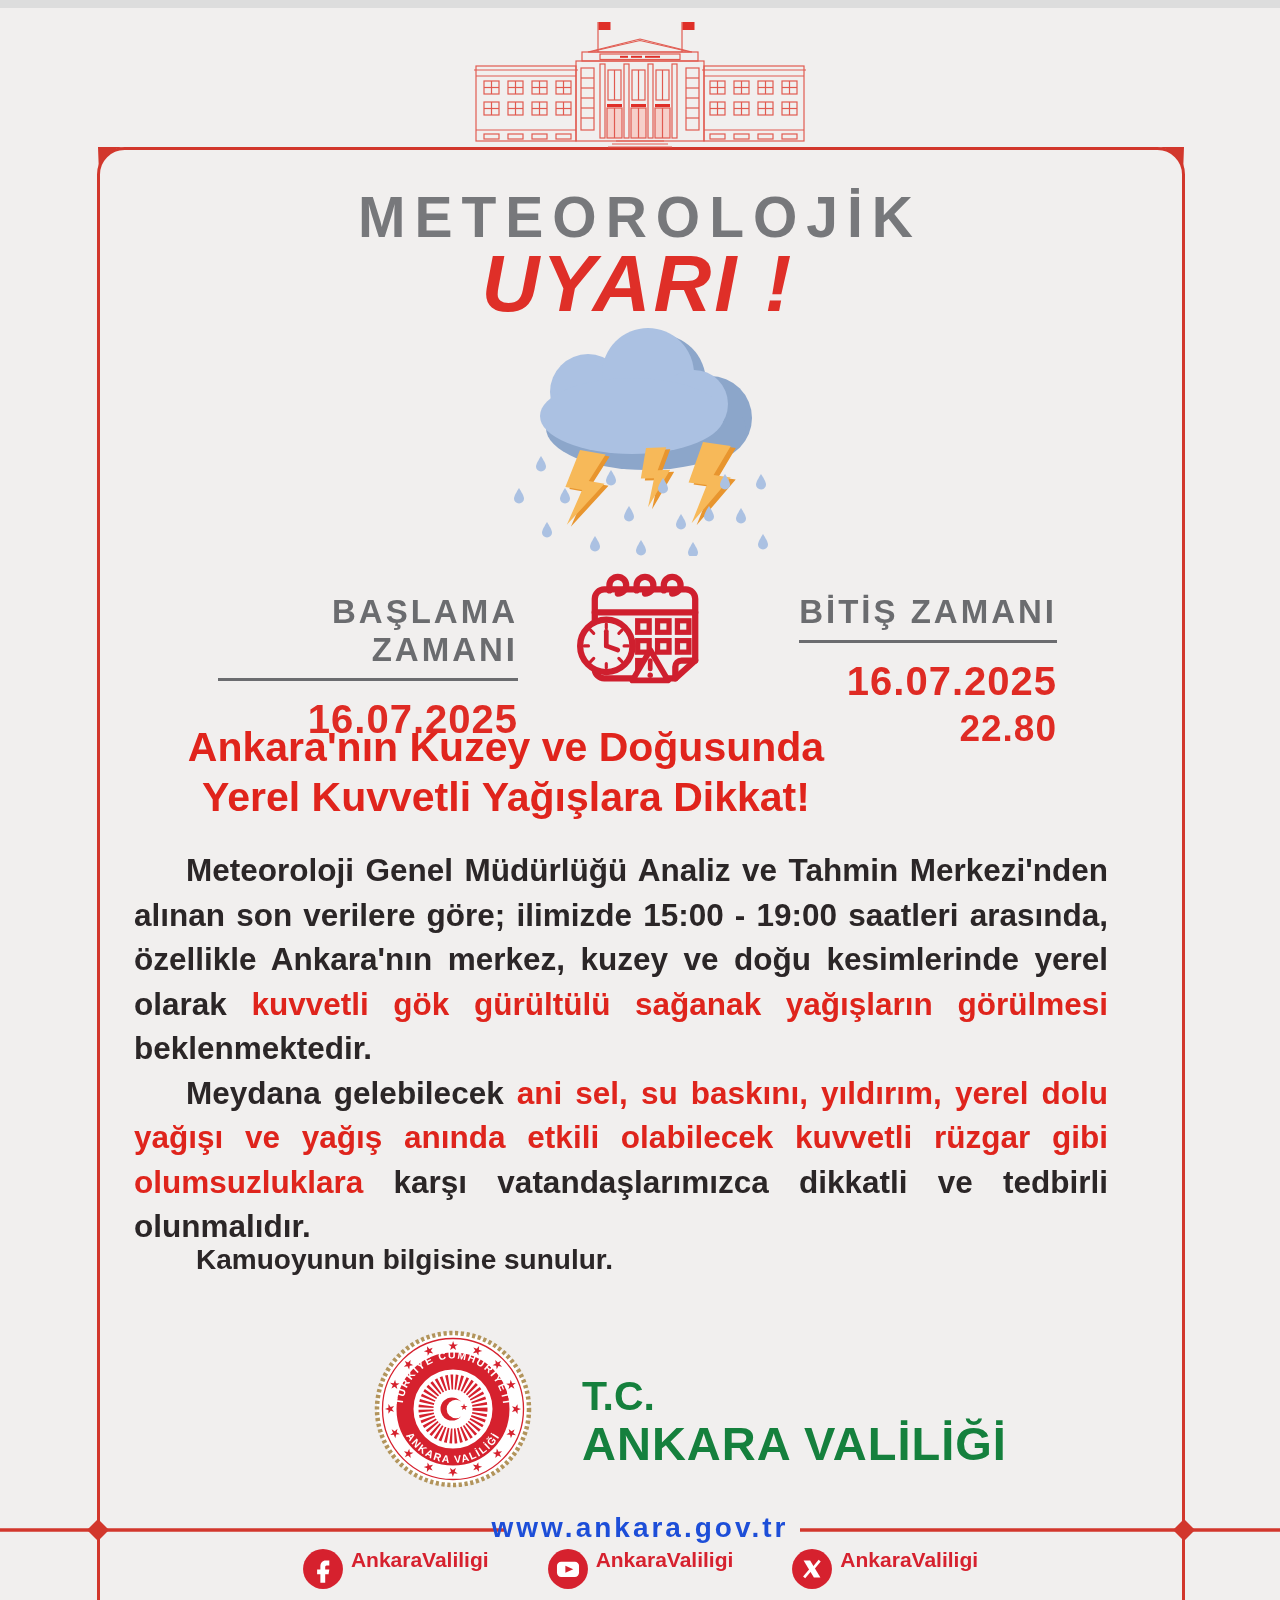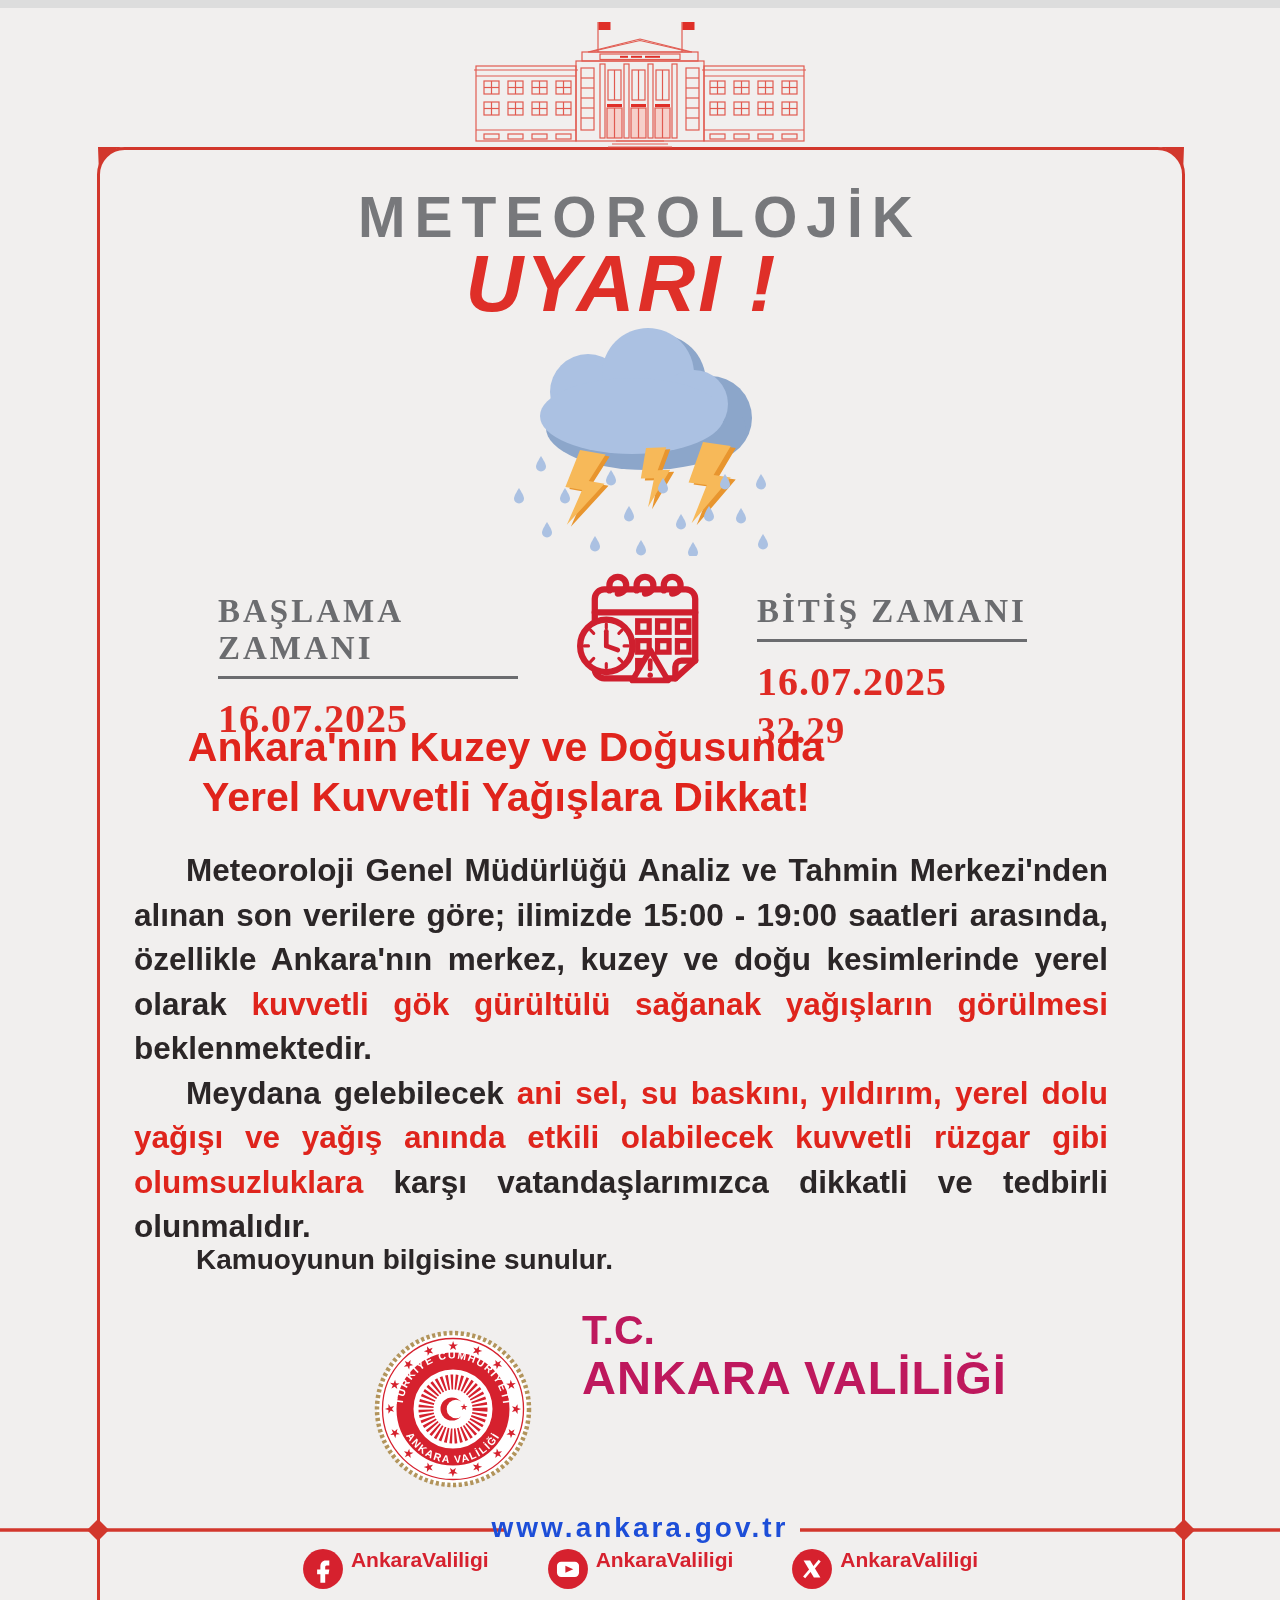--- a/index.html
+++ b/index.html
@@ -12,26 +12,26 @@
   .frame-svg{position:absolute;left:0;top:0;width:1280px;height:1600px;pointer-events:none;}
   
   .building{position:absolute;left:470px;top:6px;width:340px;height:134px;}
   
   .title-gray{
     position:absolute;left:0;top:176px;width:1280px;text-align:center;
     font-size:57px;font-weight:bold;color:#77787b;letter-spacing:9px;
   }
   .title-red{
     position:absolute;left:0;top:230px;width:1244px;text-align:center;
-    font-size:80px;font-weight:bold;font-style:italic;color:#df2f28;letter-spacing:3px;
+    font-size:80px;font-weight:bold;font-style:italic;color:#df2f28;letter-spacing:3px;padding-left:16px;
   }
   
   .storm{position:absolute;left:498px;top:320px;width:284px;height:228px;}
   
-  .sched-col{position:absolute;text-align:left;width:300px;font-family:Liberation Serif, serif;}
+  .sched-col{position:absolute;text-align:right;width:300px;}
   .sched-col.left{left:218px;top:585px;}
   .sched-col.right{left:757px;top:585px;}
   .sched-label{
     display:inline-block;font-size:33px;font-weight:bold;color:#6b6c6f;
     letter-spacing:3px;border-bottom:3px solid #6b6c6f;padding-bottom:9px;
   }
   .sched-date{margin-top:16px;font-size:40px;font-weight:bold;color:#df2b24;letter-spacing:1px;}
   .sched-time{margin-top:4px;font-size:37px;font-weight:bold;color:#df2b24;letter-spacing:1px;}
   .calendar{position:absolute;left:577px;top:550px;width:136px;height:136px;}
   
@@ -47,21 +47,21 @@
   }
   .body-text p{margin:0;text-indent:52px;}
   .body-text .red{color:#df241c;}
   .body-text .dark{color:#2b2627;}
   .closing{
     position:absolute;left:196px;top:1236px;
     font-size:28px;font-weight:bold;color:#2b2627;
   }
   
   .seal{position:absolute;left:374px;top:1322px;width:158px;height:158px;}
-  .org{position:absolute;left:582px;top:1300px;color:#be185d;font-weight:bold;}
+  .org{position:absolute;left:582px;top:1366px;color:#15803d;font-weight:bold;}
   .org .tc{font-size:41px;line-height:44px;}
   .org .name{font-size:47px;line-height:52px;letter-spacing:1px;}
   
   .website{
     position:absolute;left:0;top:1504px;width:1280px;text-align:center;
     font-size:28px;font-weight:bold;color:#1d4ed8;letter-spacing:3px;
   }
   .social-row{
     position:absolute;left:0;top:1540px;width:1280px;
     display:flex;justify-content:center;align-items:center;gap:58px;
@@ -321,21 +321,21 @@
     <g>
       <path d="M70,88 L87,117 H53 Z" fill="#f1efee" stroke="#cf1f2e" stroke-width="5.5" stroke-linejoin="round"></path>
       <line x1="70" y1="98" x2="70" y2="106" stroke="#cf1f2e" stroke-width="4.5" stroke-linecap="round"></line>
       <circle cx="70" cy="112" r="2.6" fill="#cf1f2e"></circle>
     </g>
   </svg>
 
   <div class="sched-col right">
     <span class="sched-label">BİTİŞ ZAMANI</span>
     <div class="sched-date">16.07.2025</div>
-    <div class="sched-time">32.29</div>
+    <div class="sched-time">22.80</div>
   </div>
 
   <div class="headline">
     <div>Ankara'nın Kuzey ve Doğusunda</div>
     <div>Yerel Kuvvetli Yağışlara Dikkat!</div>
   </div>
 
   <div class="body-text">
       <p><span class="dark">Meteoroloji Genel Müdürlüğü Analiz ve Tahmin Merkezi'nden alınan son verilere göre; ilimizde 15:00 - 19:00 saatleri arasında, özellikle Ankara'nın merkez, kuzey ve doğu kesimlerinde yerel olarak </span><span class="red">kuvvetli gök gürültülü sağanak yağışların görülmesi</span><span class="dark"> beklenmektedir.</span></p>
       <p><span class="dark">Meydana gelebilecek </span><span class="red">ani sel, su baskını, yıldırım, yerel dolu yağışı ve yağış anında etkili olabilecek kuvvetli rüzgar gibi olumsuzluklara</span><span class="dark"> karşı vatandaşlarımızca dikkatli ve tedbirli olunmalıdır.</span></p>

